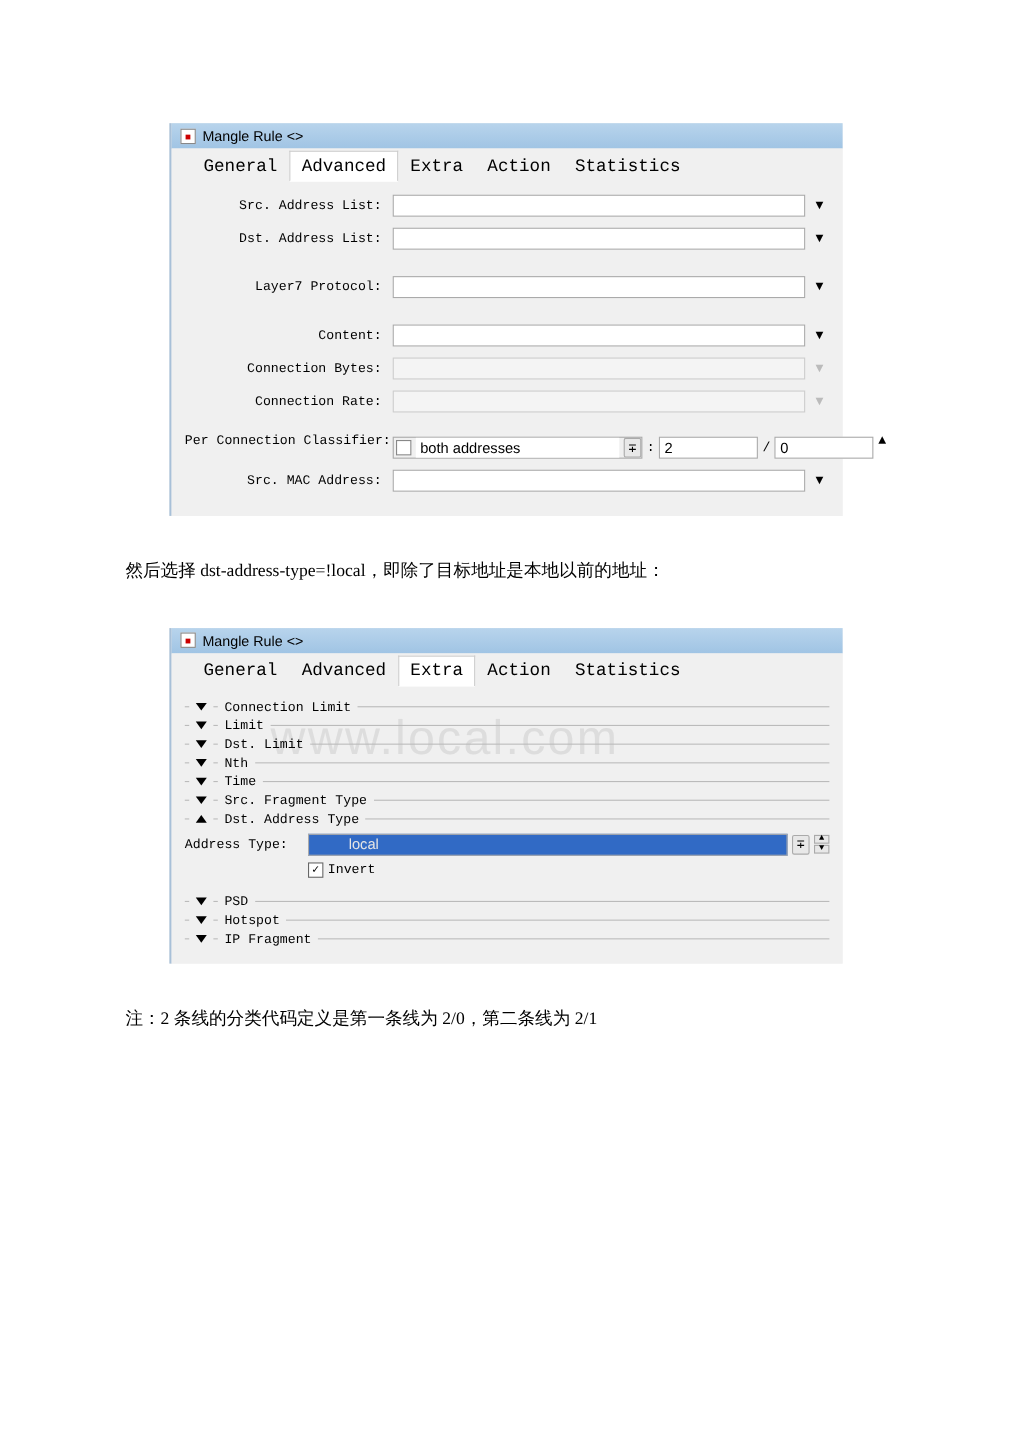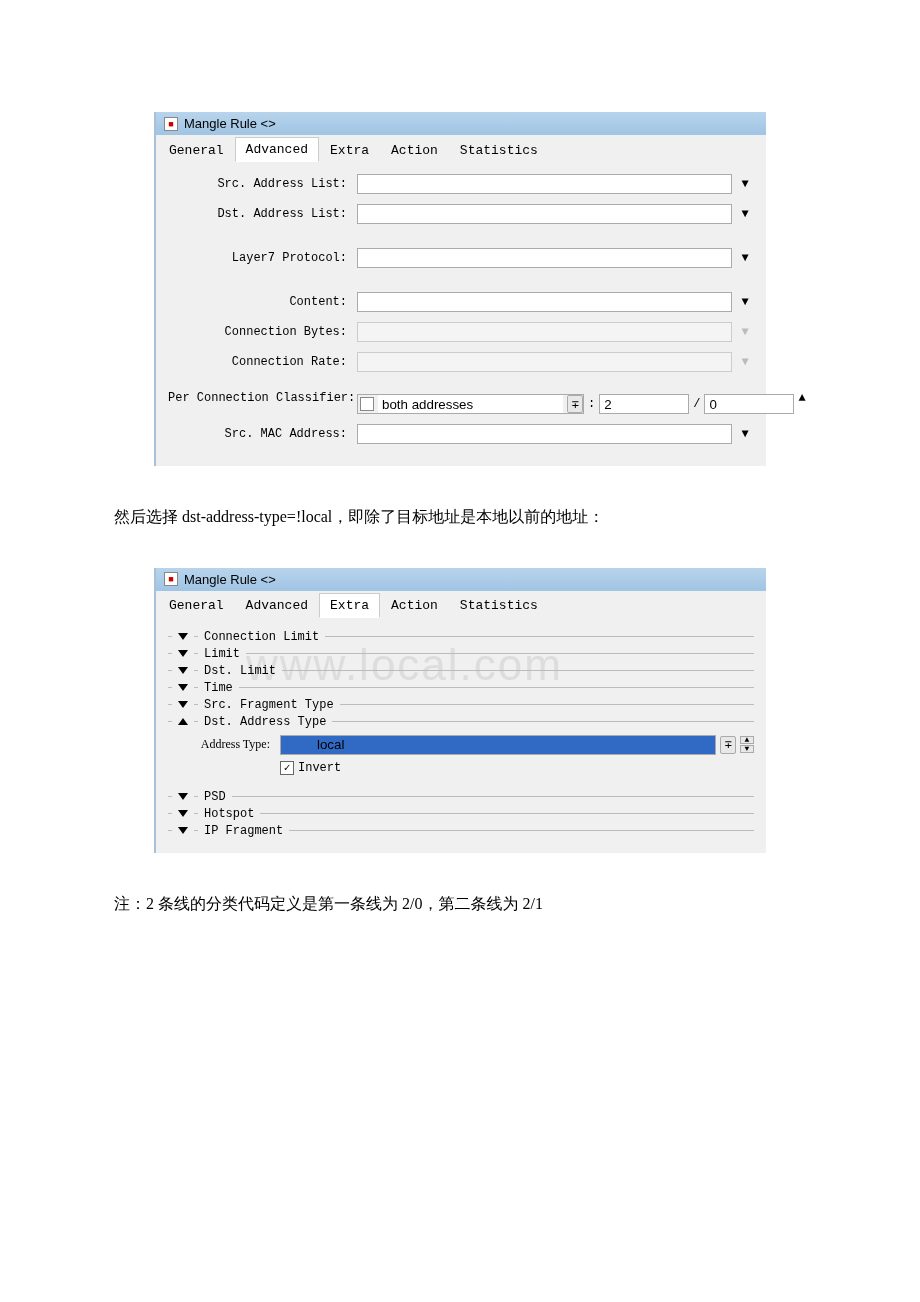--- a/index.html
+++ b/index.html
@@ -32,24 +32,23 @@
       border: 1px solid #888;
       display: inline-flex;
       align-items: center;
       justify-content: center;
       font-size: 9px;
       color: #c00;
     }
     .tabs {
       display: flex;
       background: #f0f0f0;
-      padding: 2px 2px 0 2px;
+      padding: 2px 2px 0 18px;
       font-family: "Courier New", monospace;
-      font-size: 13px;
-      align-items: center;
+      font-size: 16px;
     }
     .tab {
       padding: 4px 10px;
       background: #f0f0f0;
       cursor: pointer;
       border: 1px solid transparent;
       border-bottom: none;
     }
     .tab.active {
       background: #fff;
@@ -83,21 +82,21 @@
       border: 1px solid #aaa;
       background: #fff;
       padding: 0 4px;
     }
     .input.disabled {
       background: #f4f4f4;
       border-color: #ccc;
     }
     .input.sel {
       background: #316ac5;
-      color: #000000;
+      color: #e5e5e5;
       padding-left: 36px;
     }
     .arrow-btn {
       width: 18px;
       height: 18px;
       display: inline-flex;
       align-items: center;
       justify-content: center;
       font-size: 12px;
       color: #000;
@@ -192,23 +191,22 @@
       padding: 6px 0 6px 0;
     }
     .sect-row {
       display: flex;
       align-items: center;
       gap: 4px;
       margin-bottom: 6px;
     }
     .sect-label {
       width: 108px;
-      text-align: right;
       padding-right: 6px;
-      font-family: Liberation Serif, serif;
+      font-family: Liberation Mono, monospace;
     }
     .chk {
       width: 14px;
       height: 14px;
       border: 1px solid #666;
       background: #fff;
       display: inline-flex;
       align-items: center;
       justify-content: center;
       font-size: 11px;
@@ -368,20 +366,29 @@
       <div class="collapsible-section">
         <div class="section-header">
           <span class="section-line" style="flex:0 0 4px;"></span>
           <span class="chevron down"></span>
           <span class="section-line" style="flex:0 0 4px;"></span>
           <span>Dst. Limit</span>
           <span class="section-line"></span>
         </div>
       </div>
 
+      <div class="collapsible-section">
+        <div class="section-header">
+          <span class="section-line" style="flex:0 0 4px;"></span>
+          <span class="chevron down"></span>
+          <span class="section-line" style="flex:0 0 4px;"></span>
+          <span>Nth</span>
+          <span class="section-line"></span>
+        </div>
+      </div>
 
       <div class="collapsible-section">
         <div class="section-header">
           <span class="section-line" style="flex:0 0 4px;"></span>
           <span class="chevron down"></span>
           <span class="section-line" style="flex:0 0 4px;"></span>
           <span>Time</span>
           <span class="section-line"></span>
         </div>
       </div>

